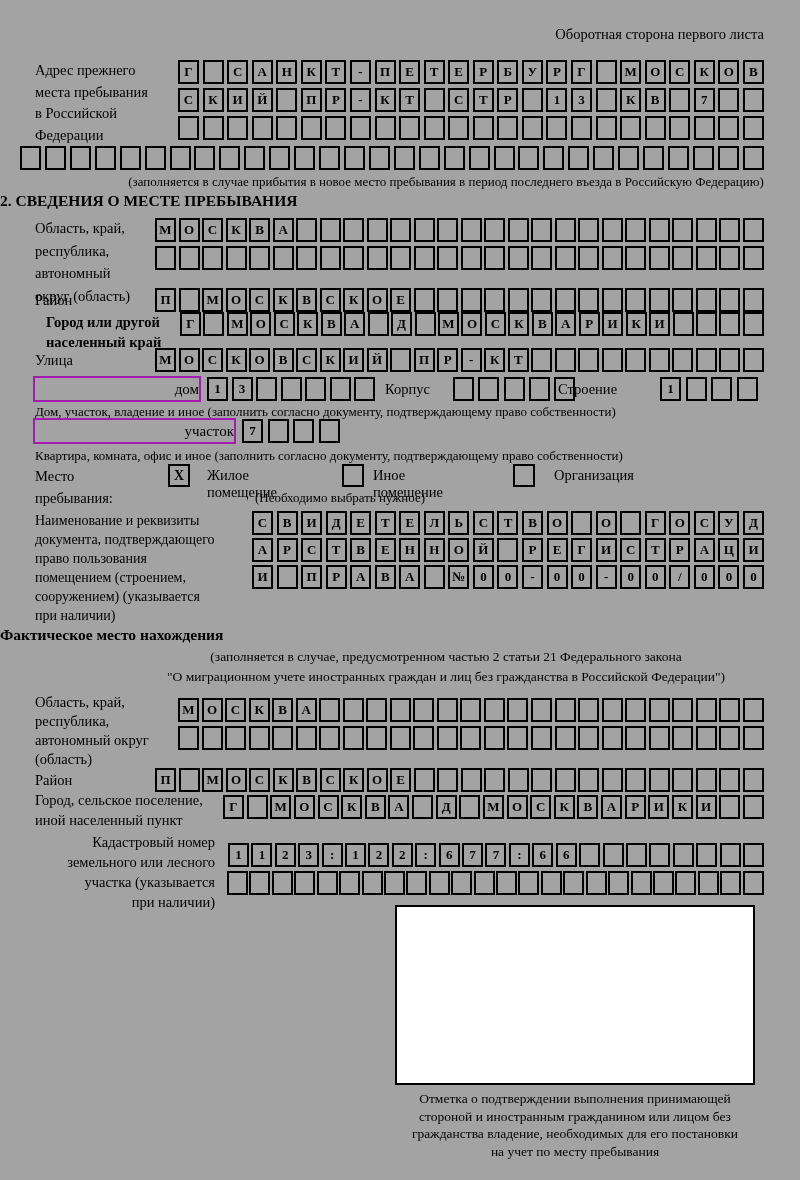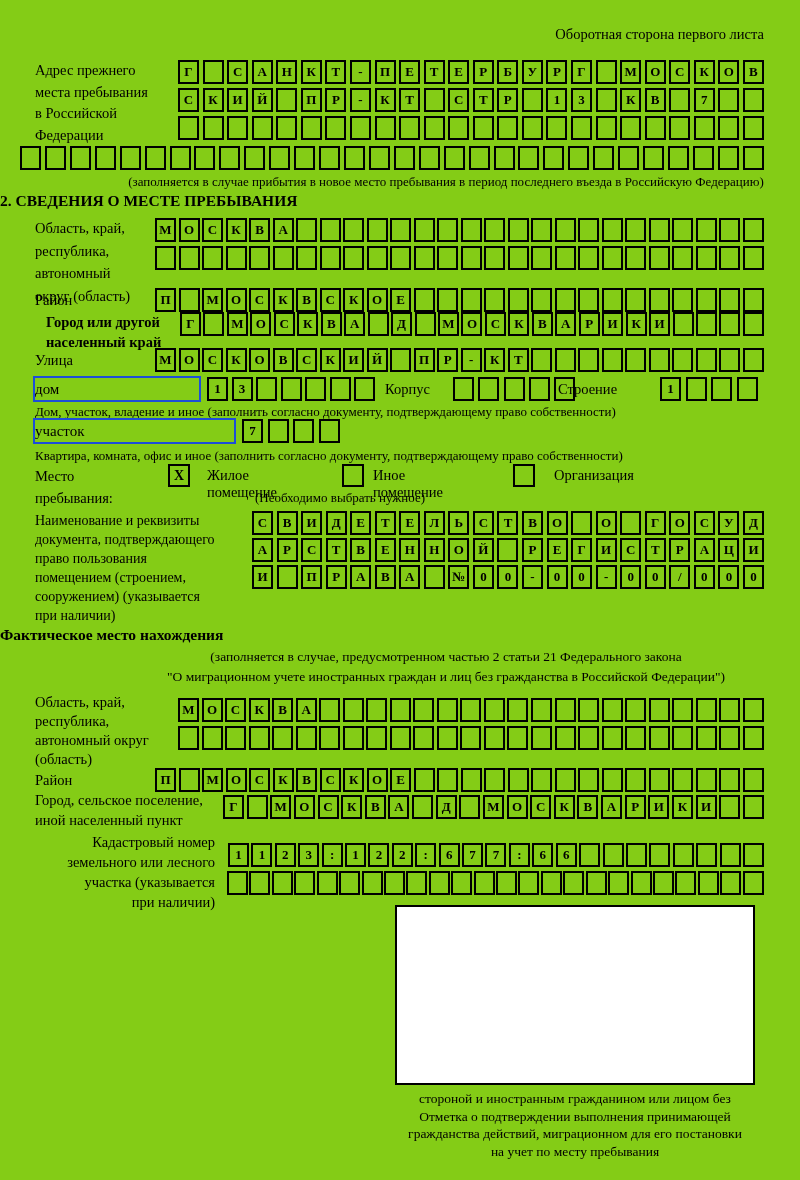--- a/index.html
+++ b/index.html
@@ -1,27 +1,27 @@
 <!DOCTYPE html>
 <html><head>
 <meta charset="utf-8">
 <style>
   html,body{margin:0;padding:0;background:#fff;}
-  #page{position:relative;width:800px;height:1180px;background:#84cc16;
+  #page{position:relative;width:800px;height:1180px;background:#a3a3a3;
         font-family:"Liberation Serif","DejaVu Serif",serif;color:#000;overflow:hidden;}
   .abs{position:absolute;}
   .lbl{font-size:14.5px;line-height:21.5px;}
   .note{font-size:13px;}
   .hdr{font-weight:bold;font-size:15.5px;text-align:left;width:800px;left:0;}
   .center{text-align:center;width:800px;left:0;margin-left:46px;}
   .cells{position:absolute;display:flex;justify-content:space-between;}
   .cell{flex:none;width:17px;height:20px;border:2px solid #000;
         font-weight:bold;font-size:13px;line-height:20px;text-align:center;}
-  .labelbox{position:absolute;border:2px solid #1d4ed8;height:22px;
-        font-size:15px;line-height:22px;text-align:left;}
+  .labelbox{position:absolute;border:2px solid #a21caf;height:22px;
+        font-size:15px;line-height:22px;text-align:right;}
   .chkrow{position:absolute;}
   .chk{position:absolute;width:18px;height:19px;border:2px solid #000;
         font-weight:bold;font-size:14px;line-height:19px;text-align:center;}
   .chklbl{position:absolute;font-size:14.5px;}
   .stamp{position:absolute;border:2px solid #000;background:#fff;}
   .cap{font-size:13.5px;line-height:17.5px;text-align:center;}
 </style>
 </head>
 <body>
 
@@ -607,19 +607,19 @@
       <span class="cell"></span>
       <span class="cell"></span>
       <span class="cell"></span>
       <span class="cell"></span>
       <span class="cell"></span>
       <span class="cell"></span>
     </div>
 
   <div class="stamp" style="left:395px;top:905px;width:356px;height:176px;"></div>
   <div class="abs cap" style="left:370px;top:1090px;width:410px;">
+      <div>Отметка о подтверждении выполнения принимающей</div>
       <div>стороной и иностранным гражданином или лицом без</div>
-      <div>Отметка о подтверждении выполнения принимающей</div>
-      <div>гражданства действий, миграционном для его постановки</div>
+      <div>гражданства владение, необходимых для его постановки</div>
       <div>на учет по месту пребывания</div>
     </div>
 
 </div>
 
 </body></html>

